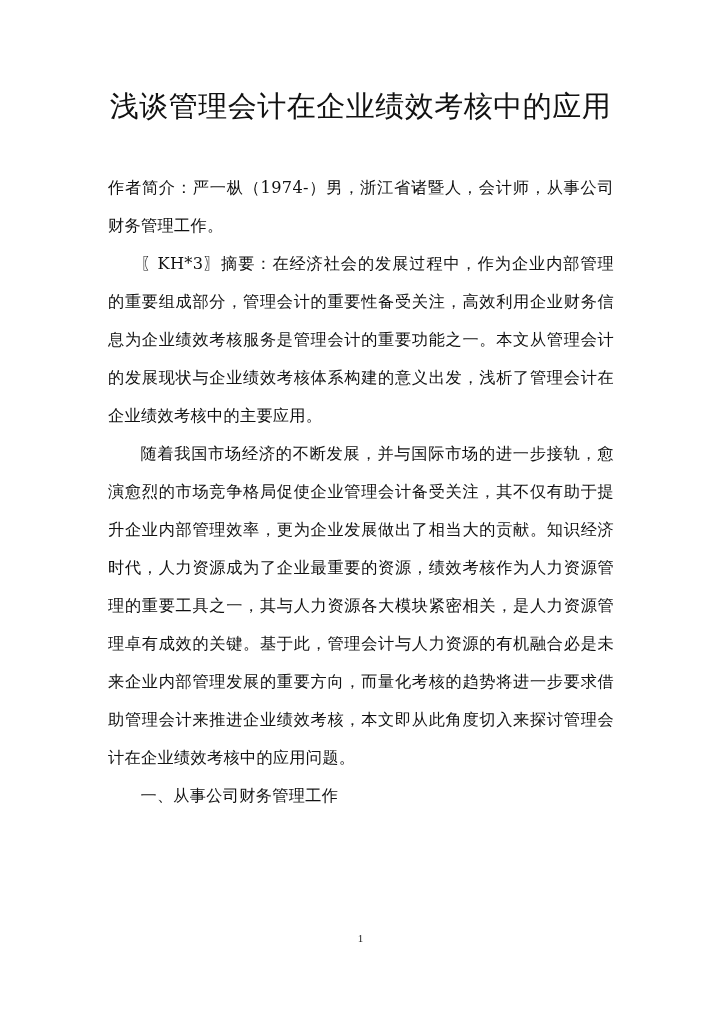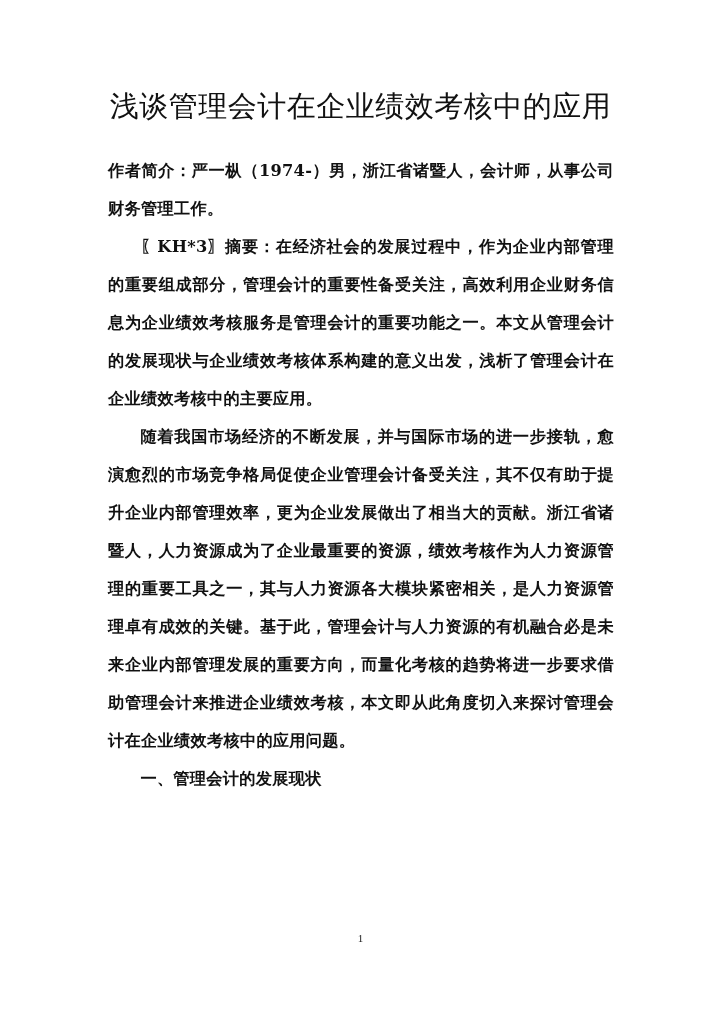--- a/index.html
+++ b/index.html
@@ -2,34 +2,34 @@
 <html><head>
 <meta charset="utf-8">
 <style>
   html, body { margin: 0; padding: 0; background: #ffffff; }
   body { width: 721px; height: 1020px; position: relative; overflow: hidden;
          font-family: "DejaVu Serif", "Liberation Serif", serif; color: #111; }
   .page { position: absolute; left: 0; top: 0; width: 650px; height: 1020px; background: #fff; }
   .title { position: absolute; left: 0; width: 721px; top: 86px; text-align: center;
            font-size: 29px; line-height: 40px; letter-spacing: 0.5px; color: #111;
            font-family: "DejaVu Sans", "Liberation Sans", sans-serif; }
-  .body { position: absolute; left: 108px; top: 152px; width: 506px; font-weight: bold; }
+  .body { position: absolute; left: 108px; top: 169px; width: 506px; }
   .p { font-size: 16.2px; line-height: 38px; margin: 0; text-align: justify;
        text-align-last: left; word-break: break-all; letter-spacing: 0.3px; }
   .indent { text-indent: 2em; }
   .pagenum { position: absolute; left: 0; width: 721px; top: 932px; text-align: center;
              font-size: 11px; color: #222; font-family: "Liberation Serif", serif; }
 </style>
 </head>
 <body>
 
 <div class="page">
   <div class="title">浅谈管理会计在企业绩效考核中的应用</div>
 
   <div class="body">
     <p class="p">作者简介：严一枞（1974-）男，浙江省诸暨人，会计师，从事公司财务管理工作。</p>
     <p class="p indent">〖KH*3〗摘要：在经济社会的发展过程中，作为企业内部管理的重要组成部分，管理会计的重要性备受关注，高效利用企业财务信息为企业绩效考核服务是管理会计的重要功能之一。本文从管理会计的发展现状与企业绩效考核体系构建的意义出发，浅析了管理会计在企业绩效考核中的主要应用。</p>
-    <p class="p indent">随着我国市场经济的不断发展，并与国际市场的进一步接轨，愈演愈烈的市场竞争格局促使企业管理会计备受关注，其不仅有助于提升企业内部管理效率，更为企业发展做出了相当大的贡献。浙江省诸暨人，人力资源成为了企业最重要的资源，绩效考核作为人力资源管理的重要工具之一，其与人力资源各大模块紧密相关，是人力资源管理卓有成效的关键。基于此，管理会计与人力资源的有机融合必是未来企业内部管理发展的重要方向，而量化考核的趋势将进一步要求借助管理会计来推进企业绩效考核，本文即从此角度切入来探讨管理会计在企业绩效考核中的应用问题。</p>
-    <p class="p indent">一、管理会计的发展现状</p>
+    <p class="p indent">随着我国市场经济的不断发展，并与国际市场的进一步接轨，愈演愈烈的市场竞争格局促使企业管理会计备受关注，其不仅有助于提升企业内部管理效率，更为企业发展做出了相当大的贡献。知识经济时代，人力资源成为了企业最重要的资源，绩效考核作为人力资源管理的重要工具之一，其与人力资源各大模块紧密相关，是人力资源管理卓有成效的关键。基于此，管理会计与人力资源的有机融合必是未来企业内部管理发展的重要方向，而量化考核的趋势将进一步要求借助管理会计来推进企业绩效考核，本文即从此角度切入来探讨管理会计在企业绩效考核中的应用问题。</p>
+    <p class="p indent">一、从事公司财务管理工作</p>
   </div>
 
   <div class="pagenum">1</div>
 </div>
 
 </body></html>

